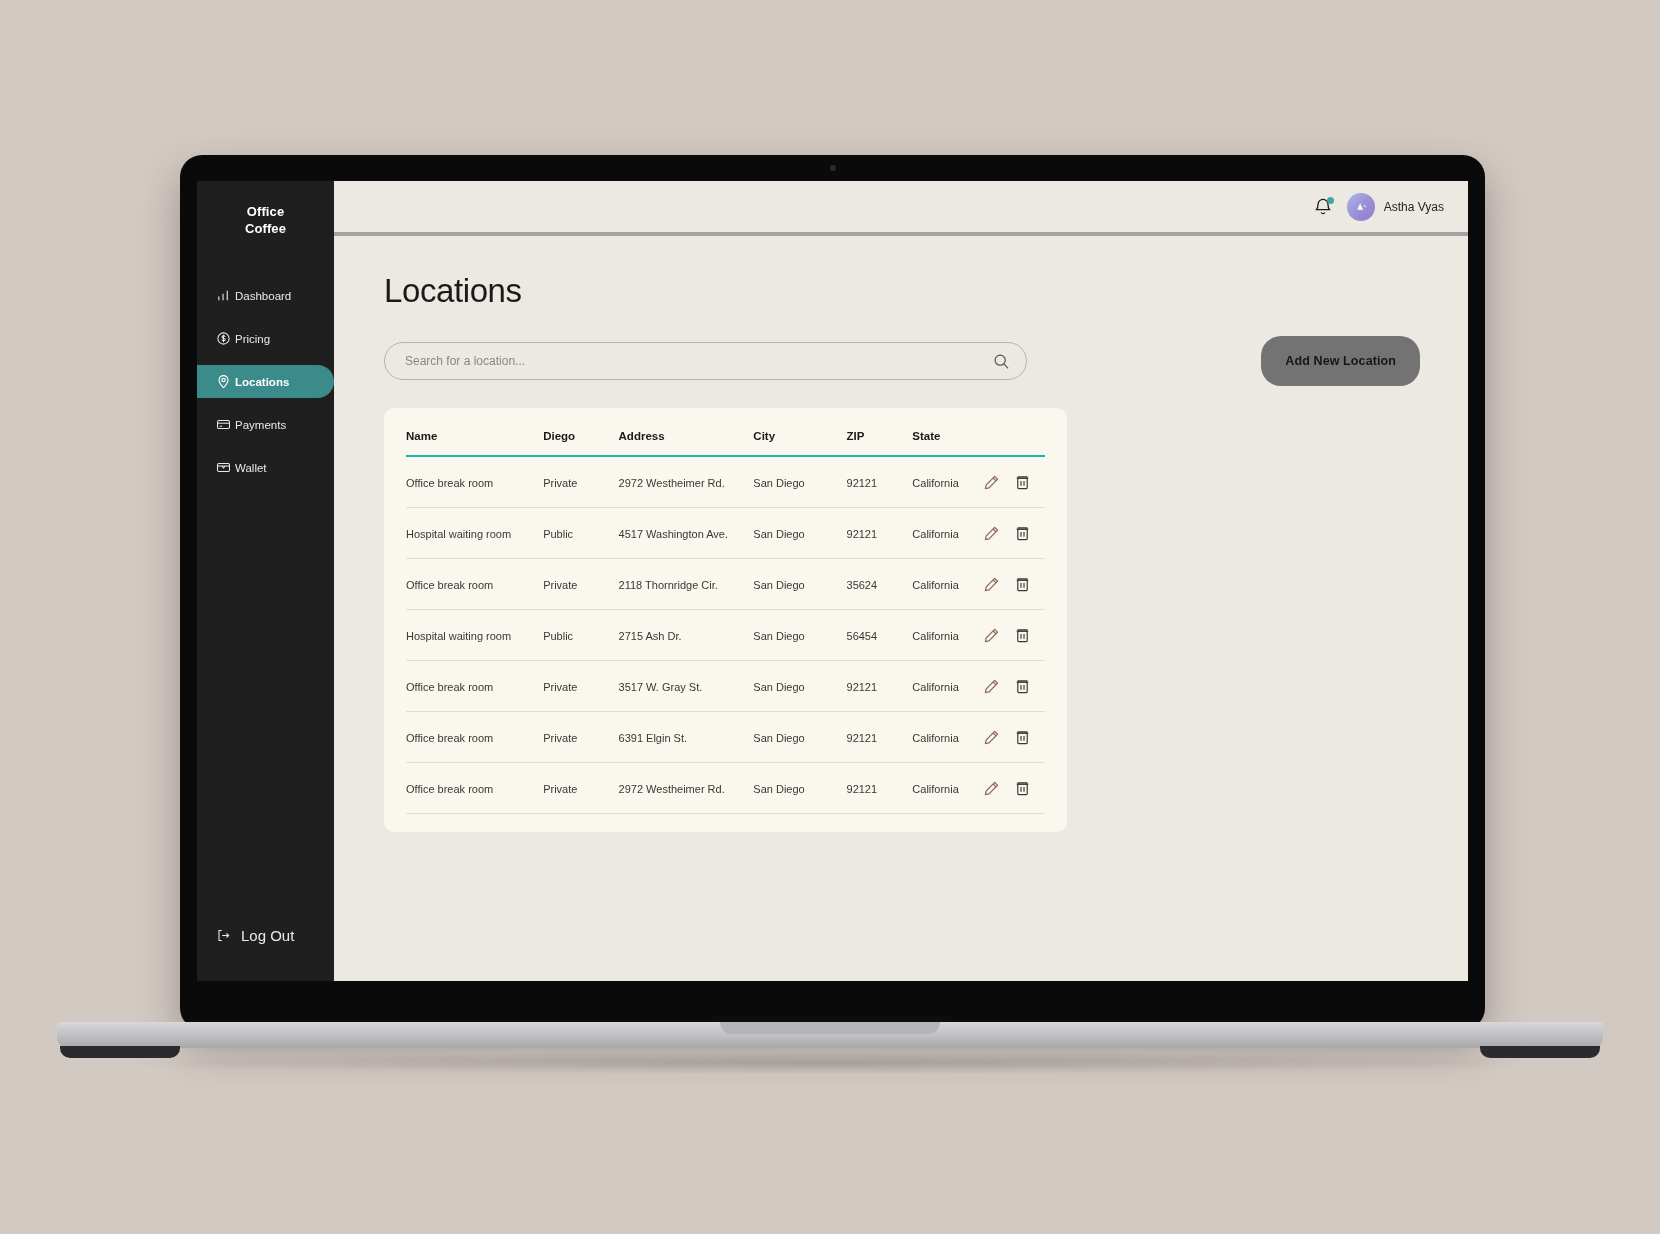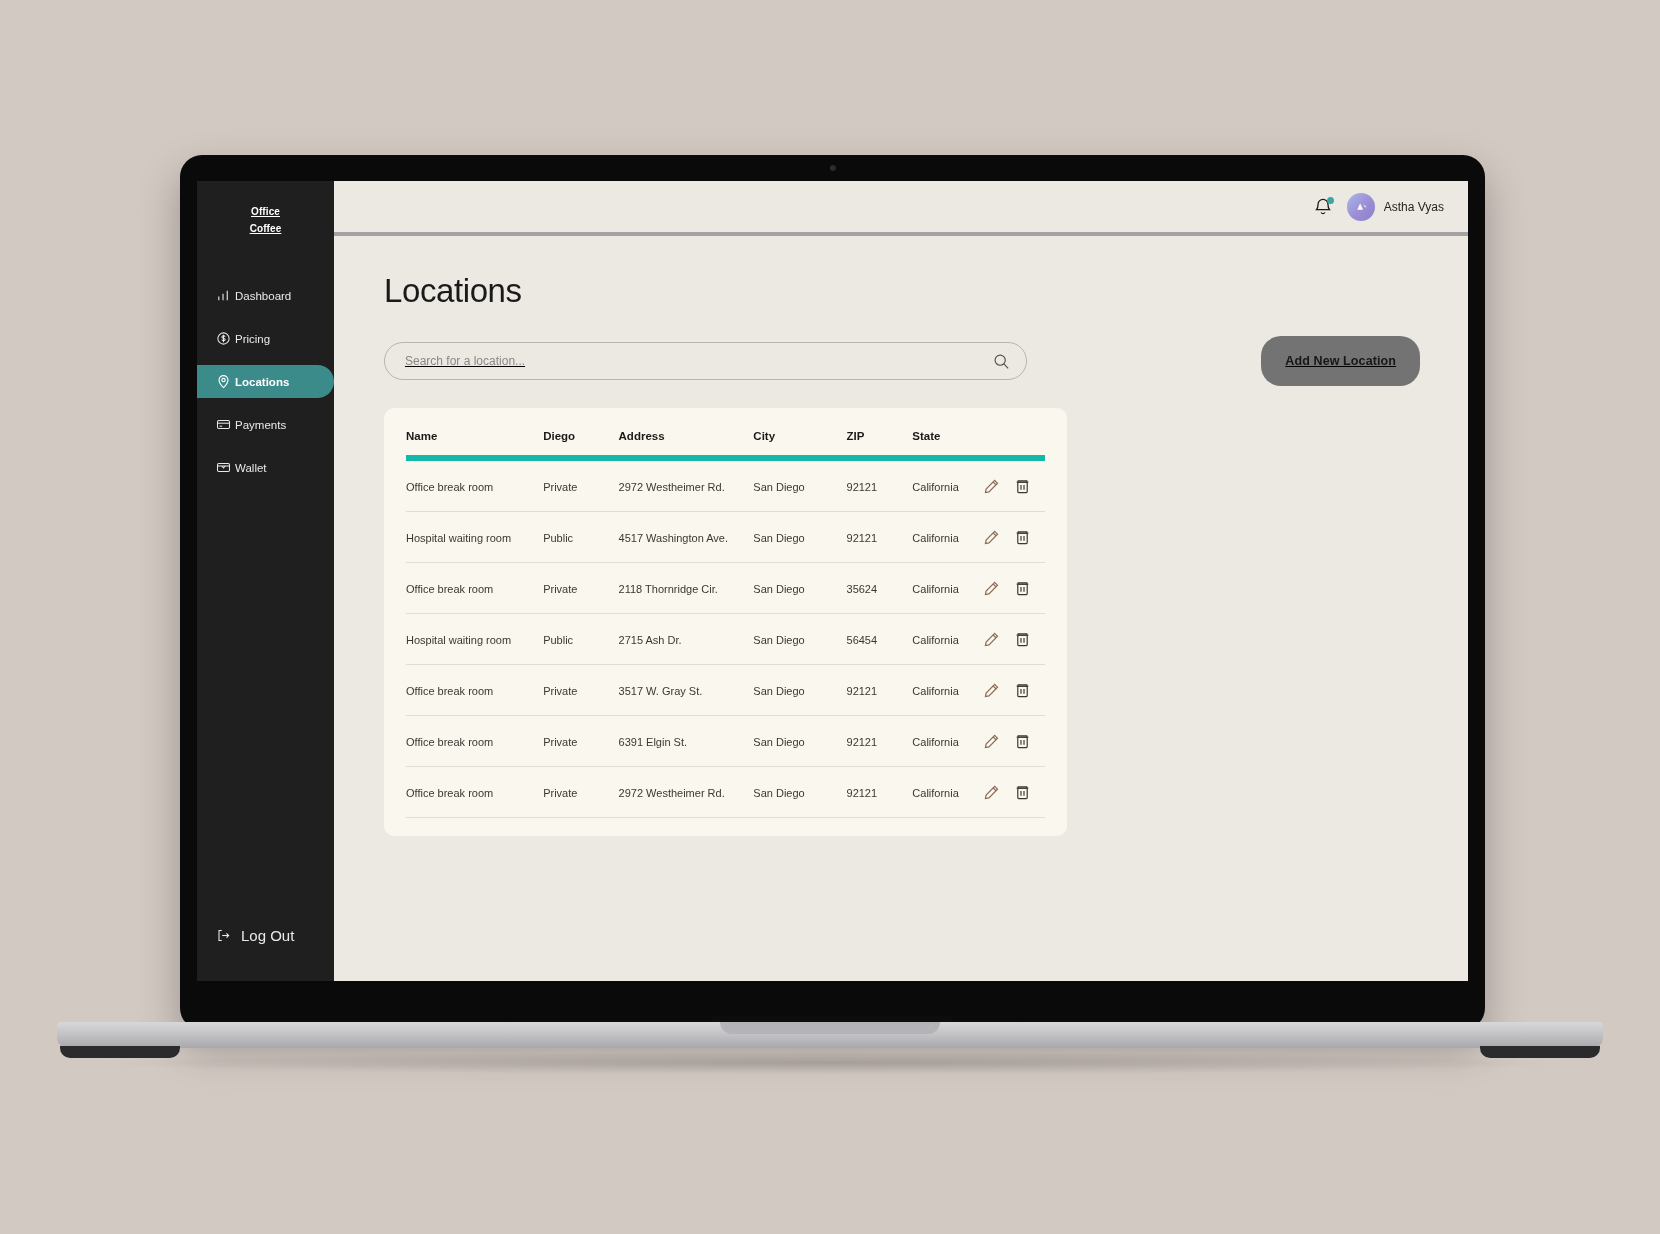--- a/index.html
+++ b/index.html
@@ -85,26 +85,25 @@
     min-width: 137px;
     background: #1f1f1f;
     display: flex;
     flex-direction: column;
     padding-top: 22px;
     position: relative;
   }
   .brand {
     color: #ffffff;
     font-weight: bold;
-    font-size: 10px;
+    font-size: 13px;
     line-height: 17px;
     text-align: center;
     padding: 0 12px;
     letter-spacing: 0.1px;
-    text-decoration: underline;
   }
   .nav {
     margin-top: 42px;
     display: flex;
     flex-direction: column;
     gap: 10px;
     padding-right: 0px;
   }
   .nav-item {
     display: flex;
@@ -182,21 +181,20 @@
     font-size: 33px;
     letter-spacing: -0.4px;
     color: #1a1a1a;
     font-weight: normal;
   }
   .toolbar {
     margin-top: 26px;
     display: flex;
     align-items: center;
     gap: 20px;
-    text-decoration: underline;
   }
   .search-box {
     width: 643px; height: 38px;
     border: 1px solid #b9b4ac;
     border-radius: 19px;
     display: flex;
     align-items: center;
     padding: 0 16px 0 20px;
     background: transparent;
   }
@@ -233,21 +231,21 @@
     padding: 0 22px;
     width: 683px;
   }
   table { width: 100%; border-collapse: collapse; }
   thead th {
     text-align: left;
     font-size: 11.5px;
     font-weight: bold;
     color: #1b1a18;
     padding: 22px 0 13px 0;
-    border-bottom: 6px solid #14b8a6;
+    border-bottom: 2px solid #14b8a6;
   }
   tbody td {
     font-size: 11px;
     color: #3a3833;
     padding: 17px 0 16px 0;
     border-bottom: 1px solid #e2ddd2;
     vertical-align: middle;
     white-space: nowrap;
   }
   tbody tr:last-child td { border-bottom: 1px solid #e2ddd2; }

